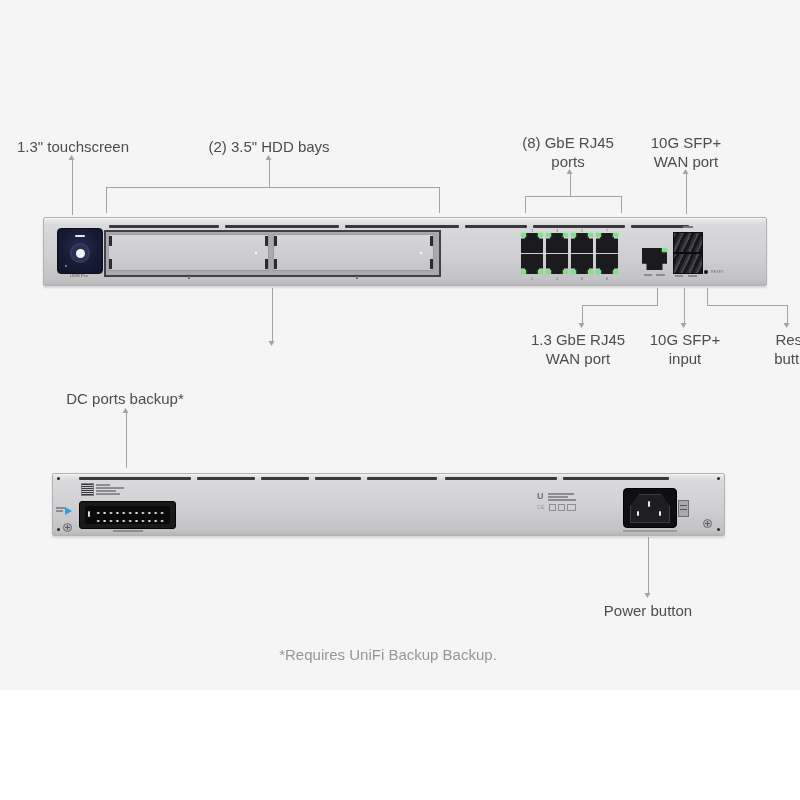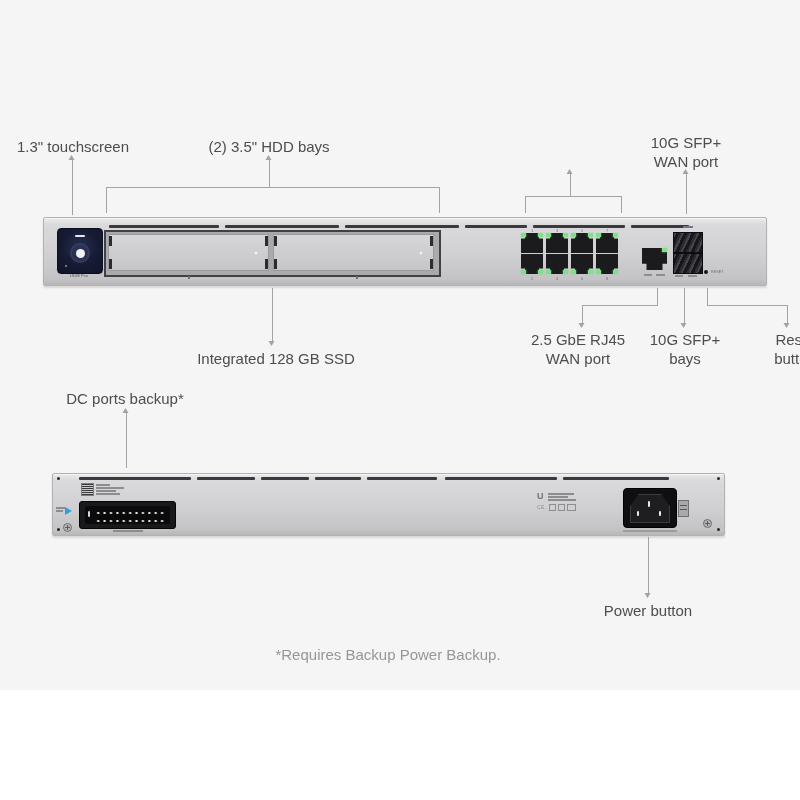--- a/index.html
+++ b/index.html
@@ -69,20 +69,24 @@
   .box-ic{position:absolute;border:1px solid #8e8e92;width:5px;height:5px;}
 </style>
 </head>
 <body>
 
 <div id="canvas">
   <div id="stage">
 
     <div class="lbl" style="left:73px;top:137px;">1.3" touchscreen</div>
     <div class="lbl" style="left:269px;top:137px;">(2) 3.5" HDD bays</div>
+    <div class="lbl" style="left:568px;top:133px;">
+      <div>(8) GbE RJ45</div>
+      <div>ports</div>
+    </div>
     <div class="lbl" style="left:686px;top:133px;">
       <div>10G SFP+</div>
       <div>WAN port</div>
     </div>
 
     <div class="ar up" style="left:72px;top:155px;"></div>
     <div class="ln" style="left:72px;top:160px;width:1px;height:55px;"></div>
 
     <div class="ar up" style="left:269px;top:155px;"></div>
     <div class="ln" style="left:269px;top:160px;width:1px;height:27px;"></div>
@@ -181,36 +185,35 @@
       <div class="sfp" style="left:629px;top:35px;"></div>
       <div class="microbar" style="left:631px;top:57px;width:8px;"></div>
       <div class="microbar" style="left:644px;top:57px;width:9px;"></div>
 
       <div class="reset-dot" style="left:660px;top:52px;"></div>
       <div class="reset-txt" style="left:667px;top:52px;">RESET</div>
     </div>
 
     <div class="ln" style="left:272px;top:288px;width:1px;height:53px;"></div>
     <div class="ar down" style="left:272px;top:341px;"></div>
-    <div class="lbl" style="left:276px;top:349px;">Integrated 128 GB SSD</div>
 
     <div class="ln" style="left:657px;top:288px;width:1px;height:17px;"></div>
     <div class="ln" style="left:582px;top:305px;width:76px;height:1px;"></div>
     <div class="ln" style="left:582px;top:305px;width:1px;height:18px;"></div>
     <div class="ar down" style="left:582px;top:323px;"></div>
     <div class="lbl" style="left:578px;top:330px;">
-      <div>2.5 GbE RJ45</div>
+      <div>1.3 GbE RJ45</div>
       <div>WAN port</div>
     </div>
 
     <div class="ln" style="left:684px;top:288px;width:1px;height:35px;"></div>
     <div class="ar down" style="left:684px;top:323px;"></div>
     <div class="lbl" style="left:685px;top:330px;">
       <div>10G SFP+</div>
-      <div>bays</div>
+      <div>input</div>
     </div>
 
     <div class="ln" style="left:707px;top:288px;width:1px;height:17px;"></div>
     <div class="ln" style="left:707px;top:305px;width:81px;height:1px;"></div>
     <div class="ln" style="left:787px;top:305px;width:1px;height:18px;"></div>
     <div class="ar down" style="left:787px;top:323px;"></div>
     <div class="lbl" style="left:795px;top:330px;">
       <div>Reset</div>
       <div>button</div>
     </div>
@@ -278,15 +281,15 @@
       <div class="screw" style="left:650px;top:45px;">
         <i style="left:3px;top:1px;width:1px;height:5px;"></i>
           <i style="left:1px;top:3px;width:5px;height:1px;"></i>
       </div>
     </div>
 
     <div class="ln" style="left:648px;top:537px;width:1px;height:56px;"></div>
     <div class="ar down" style="left:648px;top:593px;"></div>
     <div class="lbl" style="left:648px;top:601px;">Power button</div>
 
-    <div class="lbl muted" style="left:388px;top:645px;">*Requires Backup Power Backup.</div>
+    <div class="lbl muted" style="left:388px;top:645px;">*Requires UniFi Backup Backup.</div>
   </div>
 </div>
 
 </body></html>

